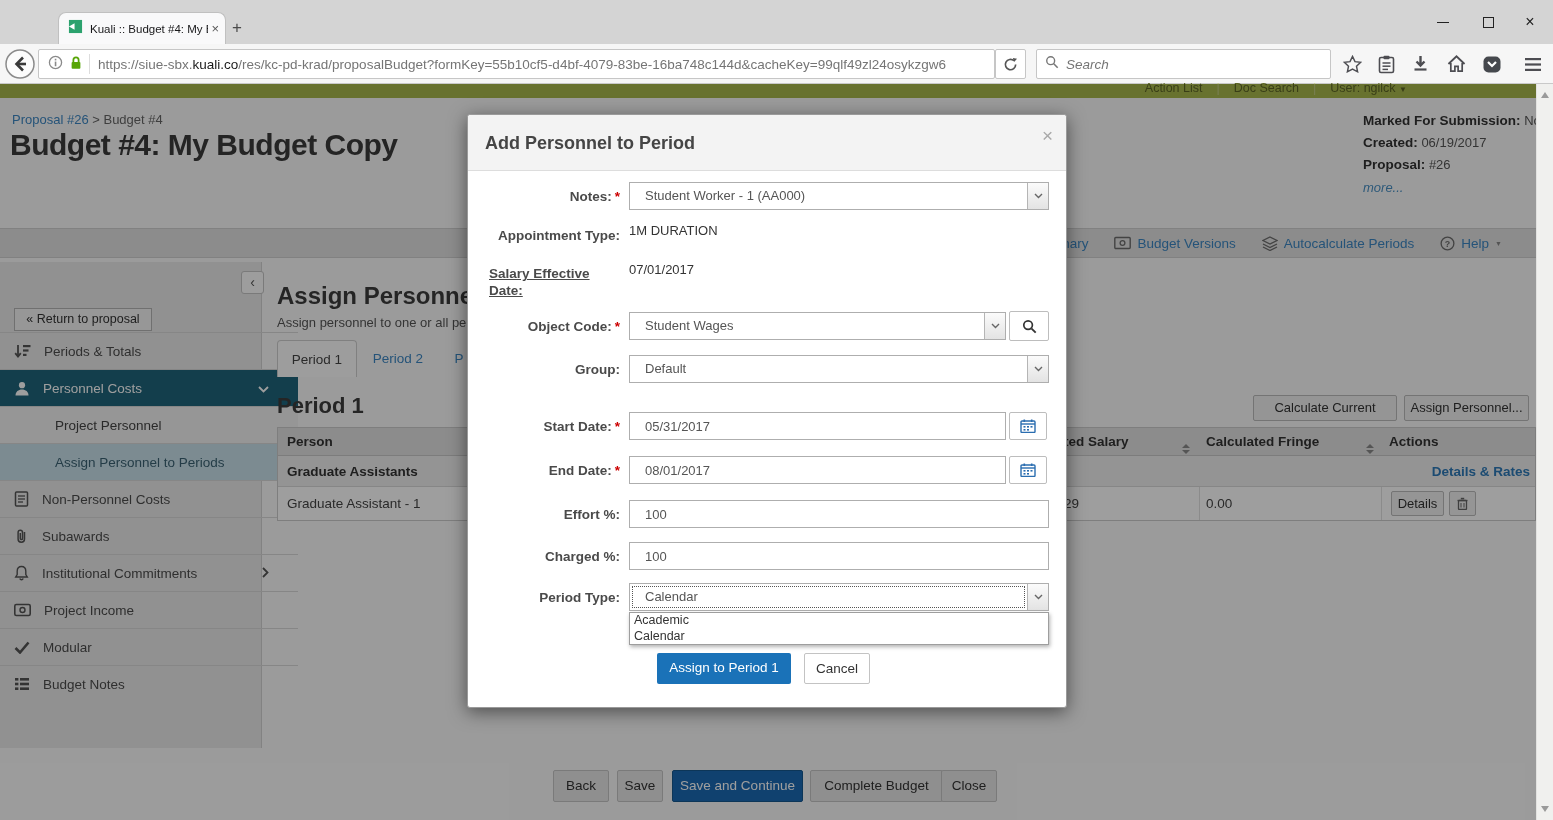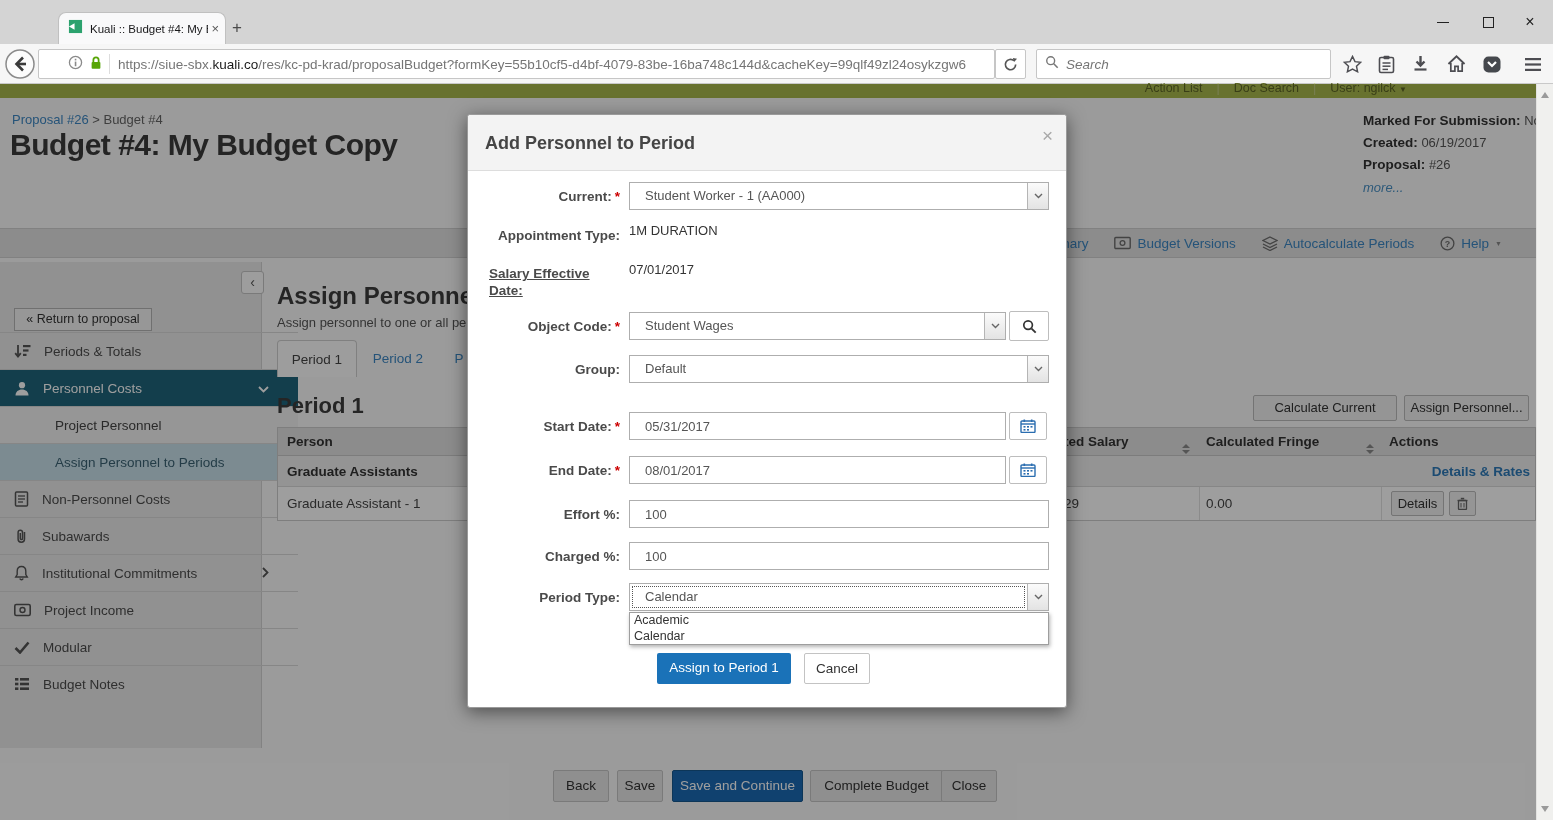--- a/index.html
+++ b/index.html
@@ -13,21 +13,21 @@
   #tab { position:absolute; left:58px; top:12px; width:168px; height:32px; background:#f9f9fa;
          border-radius:8px 8px 0 0; border:1px solid #c0c0c0; border-bottom:none;
          display:flex; align-items:center; padding:0 6px 0 9px; }
   #tab-title { font-size:11.5px; color:#18181a; white-space:nowrap; overflow:hidden; width:118px; margin-left:7px; }
   #tab-close { margin-left:auto; font-size:13px; color:#5a5a5a; cursor:default; }
   #newtab { position:absolute; left:232px; top:18px; font-size:17px; color:#4a4a4a; }
   .wctl { position:absolute; top:10px; width:30px; height:24px; display:flex; align-items:center; justify-content:center; color:#222; }
   #navbar { position:absolute; left:0; top:44px; width:1553px; height:40px; background:#f6f6f6; border-bottom:1px solid #c9c9c9; }
   #backbtn { position:absolute; left:4px; top:48px; width:32px; height:32px; }
   #urlbar { position:absolute; left:38px; top:49px; width:957px; height:30px; background:#fff; border:1px solid #c6c6c6;
-            border-radius:2px; display:flex; align-items:center; font-size:13.5px; color:#757575;padding-left:20px; }
+            border-radius:2px; display:flex; align-items:center; font-size:13.5px; color:#757575; }
   #urlbar .divider { width:1px; height:20px; background:#ddd; margin:0 8px 0 6px; }
   #url-domain { color:#1a1a1a; }
   #reloadbox { position:absolute; left:995px; top:49px; width:31px; height:30px; background:#fff; border:1px solid #c6c6c6;
                border-radius:2px; display:flex; align-items:center; justify-content:center; }
   #searchbar { position:absolute; left:1036px; top:49px; width:295px; height:30px; background:#fff; border:1px solid #c6c6c6;
                border-radius:2px; display:flex; align-items:center; padding:0 8px; }
   #searchbar input { border:none; outline:none; font-style:italic; font-size:13.5px; color:#777; width:240px; margin-left:7px;
                      font-family:"Liberation Sans", sans-serif; background:transparent; }
   .navicon { position:absolute; top:53px; width:24px; height:22px; display:flex; align-items:center; justify-content:center; }
 
@@ -438,21 +438,21 @@
       <div class="sb-ar" id="sb-dn"></div>
     </div>
   </div>
 
   <div id="modal">
     <div id="modal-header">
       <div id="modal-title">Add Personnel to Period</div>
       <div id="modal-close">×</div>
     </div>
 
-    <div class="mlabel" style="top:73px;"><span>Current:</span><span class="req">*</span></div>
+    <div class="mlabel" style="top:73px;"><span>Notes:</span><span class="req">*</span></div>
     <div class="sel" style="top:67px;width:420px;">
       <span>Student Worker - 1 (AA000)</span>
       <span class="arr">
           <svg width="9" height="6" viewBox="0 0 9 6">
             <path d="M1 1 L4.5 4.5 L8 1" fill="none" stroke="#666" stroke-width="1.4"></path>
           </svg>
         </span>
     </div>
 
     <div class="mlabel" style="top:112px;">Appointment Type:</div>

